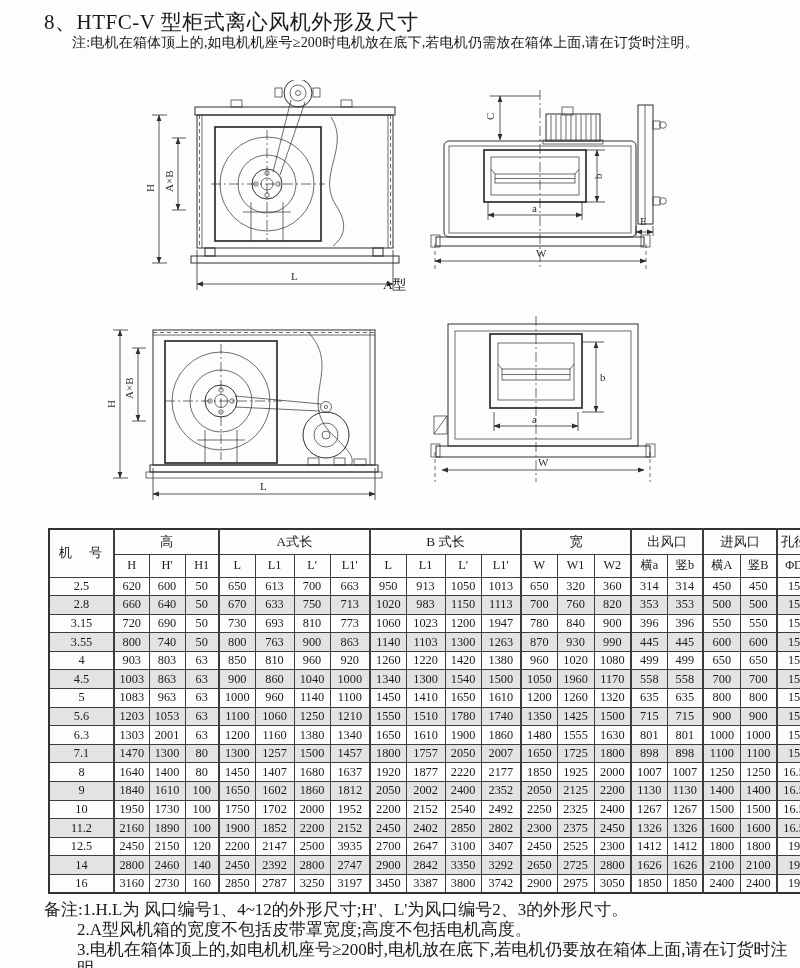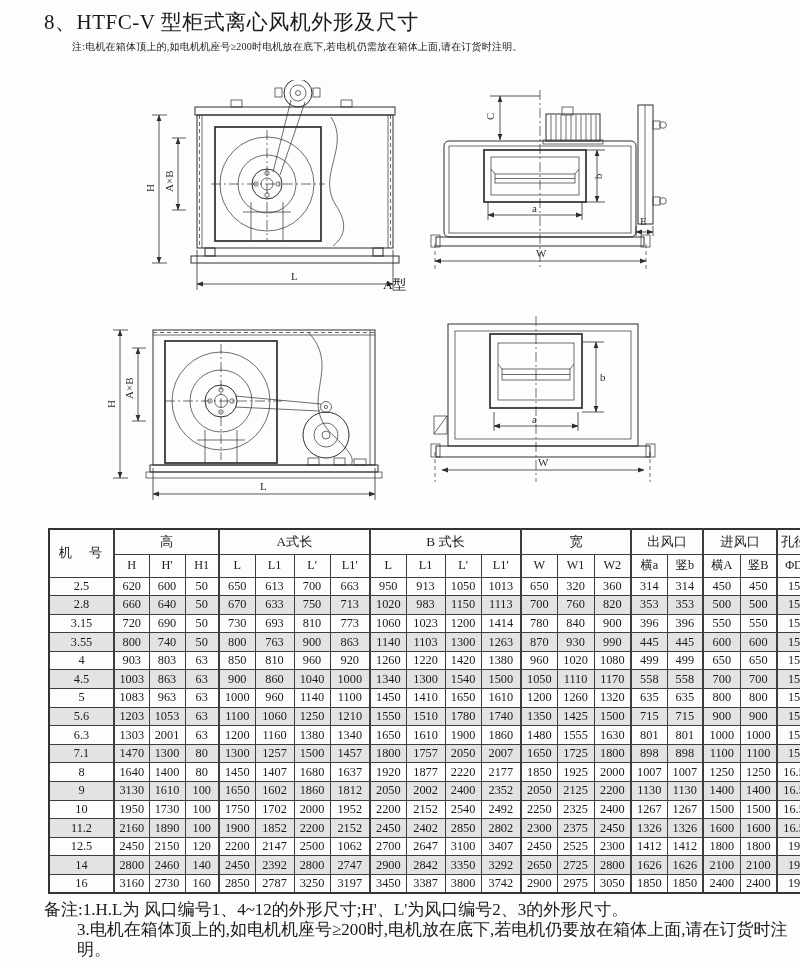--- a/index.html
+++ b/index.html
@@ -3,21 +3,21 @@
 <meta charset="utf-8">
 <style>
   * { box-sizing: border-box; }
   html,body { margin:0; padding:0; }
   body {
     width:800px; height:968px; position:relative; overflow:hidden;
     background:#fdfdfc; color:#1a1a1a;
     font-family:"Liberation Serif","DejaVu Serif",serif;
   }
   .title { position:absolute; left:44px; top:8px; font-size:21px; font-weight:normal; letter-spacing:0.5px; }
-  .note  { position:absolute; left:72px; top:40px; font-size:10px; letter-spacing:0.2px; }
+  .note  { position:absolute; left:72px; top:34px; font-size:14px; letter-spacing:0.2px; }
 
   svg.draw { position:absolute; }
   .s1 { left:145px; top:80px; }
   .s2 { left:428px; top:84px; }
   .s3 { left:108px; top:308px; }
   .s4 { left:428px; top:312px; }
   .typeA { position:absolute; left:383px; top:276px; font-size:13.5px; }
 
   svg .ln { stroke:#2e2e2e; fill:none; stroke-width:1; }
   svg .thick { stroke-width:1.7; }
@@ -379,21 +379,21 @@
         <td class="gs">720</td>
         <td>690</td>
         <td>50</td>
         <td class="gs">730</td>
         <td>693</td>
         <td>810</td>
         <td>773</td>
         <td class="gs">1060</td>
         <td>1023</td>
         <td>1200</td>
-        <td>1414</td>
+        <td>1947</td>
         <td class="gs">780</td>
         <td>840</td>
         <td>900</td>
         <td class="gs">396</td>
         <td>396</td>
         <td class="gs">550</td>
         <td>550</td>
         <td class="gs">15</td>
       </tr>
       <tr>
@@ -447,21 +447,21 @@
         <td>63</td>
         <td class="gs">900</td>
         <td>860</td>
         <td>1040</td>
         <td>1000</td>
         <td class="gs">1340</td>
         <td>1300</td>
         <td>1540</td>
         <td>1500</td>
         <td class="gs">1050</td>
-        <td>1110</td>
+        <td>1960</td>
         <td>1170</td>
         <td class="gs">558</td>
         <td>558</td>
         <td class="gs">700</td>
         <td>700</td>
         <td class="gs">15</td>
       </tr>
       <tr>
         <td>5</td>
         <td class="gs">1083</td>
@@ -567,21 +567,21 @@
         <td>1925</td>
         <td>2000</td>
         <td class="gs">1007</td>
         <td>1007</td>
         <td class="gs">1250</td>
         <td>1250</td>
         <td class="gs">16.5</td>
       </tr>
       <tr>
         <td>9</td>
-        <td class="gs">3130</td>
+        <td class="gs">1840</td>
         <td>1610</td>
         <td>100</td>
         <td class="gs">1650</td>
         <td>1602</td>
         <td>1860</td>
         <td>1812</td>
         <td class="gs">2050</td>
         <td>2002</td>
         <td>2400</td>
         <td>2352</td>
@@ -639,21 +639,21 @@
         <td class="gs">16.5</td>
       </tr>
       <tr>
         <td>12.5</td>
         <td class="gs">2450</td>
         <td>2150</td>
         <td>120</td>
         <td class="gs">2200</td>
         <td>2147</td>
         <td>2500</td>
-        <td>1062</td>
+        <td>3935</td>
         <td class="gs">2700</td>
         <td>2647</td>
         <td>3100</td>
         <td>3407</td>
         <td class="gs">2450</td>
         <td>2525</td>
         <td>2300</td>
         <td class="gs">1412</td>
         <td>1412</td>
         <td class="gs">1800</td>
@@ -702,14 +702,15 @@
         <td>1850</td>
         <td class="gs">2400</td>
         <td>2400</td>
         <td class="gs">19</td>
       </tr>
     </tbody>
 </table>
 
 <div class="footnotes">
   <div><span>备注:</span><span>1.H.L为 风口编号1、4~12的外形尺寸;H'、L'为风口编号2、3的外形尺寸。</span></div>
+  <div class="fn-ind">2.A型风机箱的宽度不包括皮带罩宽度;高度不包括电机高度。</div>
   <div class="fn-ind">3.电机在箱体顶上的,如电机机座号≥200时,电机放在底下,若电机仍要放在箱体上面,请在订货时注明。</div>
 </div>
 
 </body></html>

